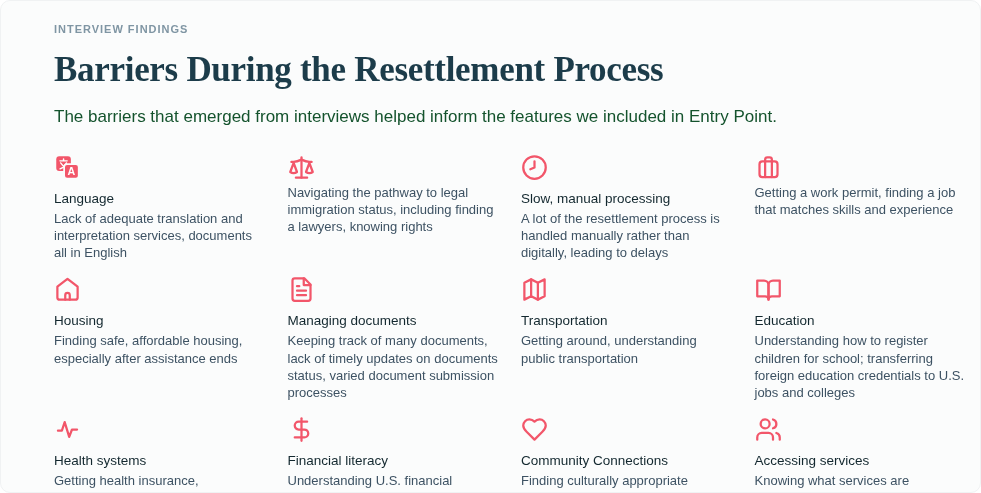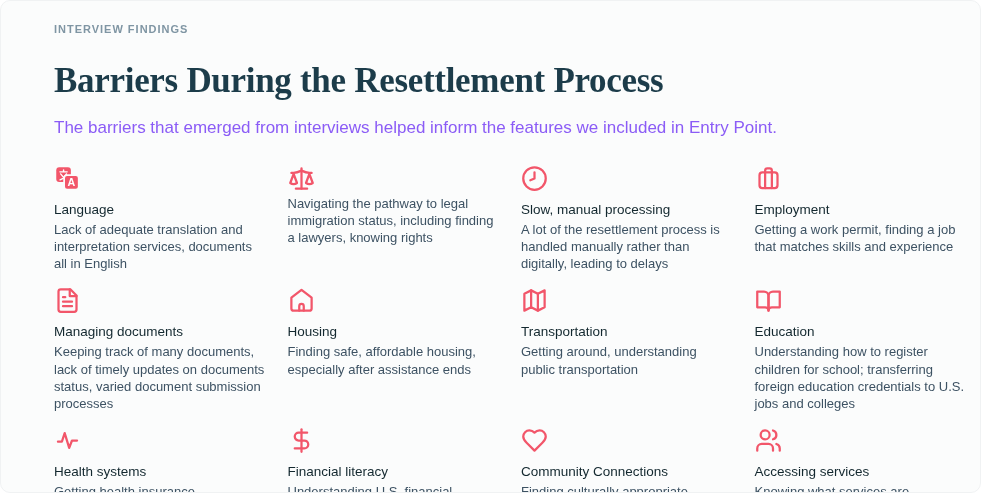--- a/index.html
+++ b/index.html
@@ -1,20 +1,20 @@
 <!DOCTYPE html>
 <html><head>
 <meta charset="utf-8">
 <style>
   html,body{margin:0;padding:0;background:#ffffff;}
   body{width:981px;height:493px;font-family:"Liberation Sans",sans-serif;-webkit-font-smoothing:antialiased;}
   .page{position:absolute;inset:0;box-sizing:border-box;background:#fbfcfc;border:1px solid #f0f2f3;border-radius:10px;padding:22px 14px 0 53px;overflow:hidden;}
   .eyebrow{font-size:11px;font-weight:700;letter-spacing:0.09em;color:#7f95a3;}
-  h1.title{margin:27px 0 0 0;font-family:"Liberation Serif","DejaVu Serif",serif;font-weight:700;font-size:35px;line-height:1.1;color:#1c3c4a;letter-spacing:-0.3px;}
-  .subtitle{margin:17px 0 0 0;font-size:17px;color:#8b5cf6;}
+  h1.title{margin:16px 0 0 0;font-family:"Liberation Serif","DejaVu Serif",serif;font-weight:700;font-size:35px;line-height:1.1;color:#1c3c4a;letter-spacing:-0.3px;}
+  .subtitle{margin:17px 0 0 0;font-size:17px;color:#14532d;}
   .grid{margin-top:27px;display:grid;grid-template-columns:repeat(4,1fr);column-gap:22px;row-gap:15px;}
   .card{min-width:0;}
   .card .icon{display:block;height:30px;color:#f2566a;}
   .card .icon svg{display:block;}
   .card h3{margin:7px 0 4px 0;font-size:13.5px;font-weight:400;color:#13282f;}
   .card p{margin:0;font-size:13px;line-height:1.33;color:#3d5263;}
 </style>
 </head>
 <body>
 
@@ -63,47 +63,46 @@
     </div>
 
     <div class="card">
       <span class="icon">
         <svg width="27" height="27" viewBox="0 0 24 24" fill="none" stroke="currentColor" stroke-width="2" stroke-linecap="round" stroke-linejoin="round">
           <rect x="4" y="6.5" width="16" height="14" rx="2.5"></rect>
           <path d="M9 6.5V5a2 2 0 0 1 2-2h2a2 2 0 0 1 2 2v1.5"></path>
           <path d="M9 6.5v14M15 6.5v14"></path>
         </svg>
       </span>
-      <h3>Employment</h3>
       <p>Getting a work permit, finding a job that matches skills and experience</p>
+    </div>
+
+    <div class="card">
+      <span class="icon">
+        <svg width="27" height="27" viewBox="0 0 24 24" fill="none" stroke="currentColor" stroke-width="2" stroke-linecap="round" stroke-linejoin="round">
+          <path d="m3 9.5 9-7 9 7V19a2 2 0 0 1-2 2H5a2 2 0 0 1-2-2z"></path>
+          <path d="M10 21v-4a2 2 0 0 1 4 0v4"></path>
+        </svg>
+      </span>
+      <h3>Housing</h3>
+      <p>Finding safe, affordable housing, especially after assistance ends</p>
     </div>
 
     <div class="card">
       <span class="icon">
         <svg width="27" height="27" viewBox="0 0 24 24" fill="none" stroke="currentColor" stroke-width="2" stroke-linecap="round" stroke-linejoin="round">
           <path d="M14.5 2H6a2 2 0 0 0-2 2v16a2 2 0 0 0 2 2h12a2 2 0 0 0 2-2V7.5L14.5 2z"></path>
           <polyline points="14 2 14 8 20 8"></polyline>
           <line x1="8" y1="13" x2="16" y2="13"></line>
           <line x1="8" y1="17" x2="16" y2="17"></line>
           <line x1="8" y1="9" x2="10" y2="9"></line>
         </svg>
       </span>
       <h3>Managing documents</h3>
       <p>Keeping track of many documents, lack of timely updates on documents status, varied document submission processes</p>
-    </div>
-
-    <div class="card">
-      <span class="icon">
-        <svg width="27" height="27" viewBox="0 0 24 24" fill="none" stroke="currentColor" stroke-width="2" stroke-linecap="round" stroke-linejoin="round">
-          <path d="m3 9.5 9-7 9 7V19a2 2 0 0 1-2 2H5a2 2 0 0 1-2-2z"></path>
-          <path d="M10 21v-4a2 2 0 0 1 4 0v4"></path>
-        </svg>
-      </span>
-      <h3>Housing</h3>
-      <p>Finding safe, affordable housing, especially after assistance ends</p>
     </div>
 
     <div class="card">
       <span class="icon">
         <svg width="27" height="27" viewBox="0 0 24 24" fill="none" stroke="currentColor" stroke-width="2" stroke-linecap="round" stroke-linejoin="round">
           <polygon points="3 6 9 3 15 6 21 3 21 18 15 21 9 18 3 21"></polygon>
           <line x1="9" y1="3" x2="9" y2="18"></line>
           <line x1="15" y1="6" x2="15" y2="21"></line>
         </svg>
       </span>

